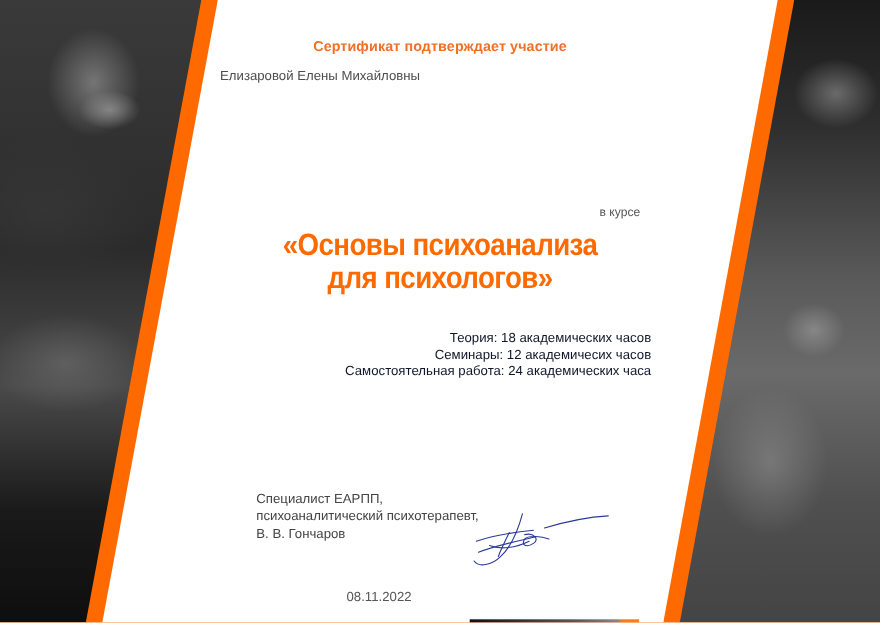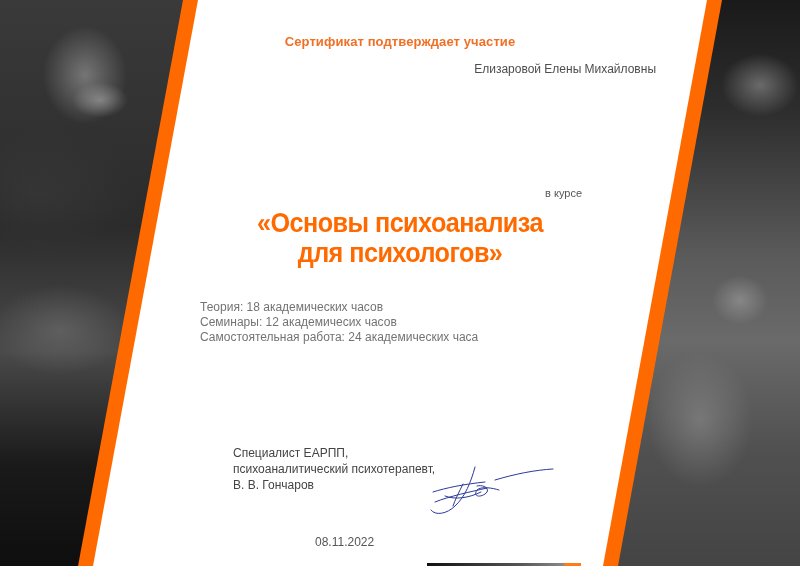--- a/index.html
+++ b/index.html
@@ -26,25 +26,25 @@
       linear-gradient(180deg, #1a1a1a 0%, #2e2e2e 20%, #5a5a5a 45%, #6a6a6a 60%, #505050 80%, #444 100%);
   }
   .stripe { position: absolute; left: 0; top: 0; width: 800px; height: 566px; background: #ff6a00; }
   .stripe-left  { clip-path: polygon(183px 0, 198px 0, 93px 566px, 78px 566px); }
   .stripe-right { clip-path: polygon(707px 0, 722px 0, 618px 566px, 603px 566px); }
 
   .content { position: absolute; left: 0; top: 0; width: 676px; height: 566px; }
   .t { position: absolute; white-space: nowrap; }
 
   .cert-heading { left: 200px; width: 400px; top: 34px; text-align: center; color: #f07026; font-weight: bold; font-size: 13px; letter-spacing: 0.1px; }
-  .recipient { left: 200px; width: 456px; top: 62px; text-align: right; color: #4d4d4d; font-size: 12px; }
+  .recipient { left: 200px; width: 456px; top: 62px; text-align: left; color: #4d4d4d; font-size: 12px; }
   .course-label { left: 200px; width: 382px; top: 187px; text-align: right; color: #555; font-size: 11px; }
   .course-title { left: 200px; width: 400px; top: 208px; text-align: center; color: #ff6a00; font-weight: bold; font-size: 28px; line-height: 30px; letter-spacing: -0.6px; transform: scaleX(0.9); transform-origin: 50% 0; }
   .course-title span { display: block; }
-  .hours { left: 200px; width: 392px; top: 300px; text-align: left; color: #737373; font-size: 12px; line-height: 15px; }
+  .hours { left: 200px; width: 392px; top: 300px; text-align: right; color: #0f172a; font-size: 12px; line-height: 15px; }
   .hours span { display: block; }
   .signer { left: 233px; top: 445px; color: #444; font-size: 12px; line-height: 16px; }
   .signer span { display: block; }
   .date { left: 315px; top: 535px; color: #555; font-size: 12px; }
   .signature { position: absolute; left: 425px; top: 462px; width: 130px; height: 56px; }
   .bottom-bar { position: absolute; left: 427px; top: 563px; width: 154px; height: 3px; background: linear-gradient(90deg, #111 0%, #555 60%, #888 88%, #ff7a1a 90%, #ff7a1a 100%); }
 </style>
 </head>
 <body>
 

